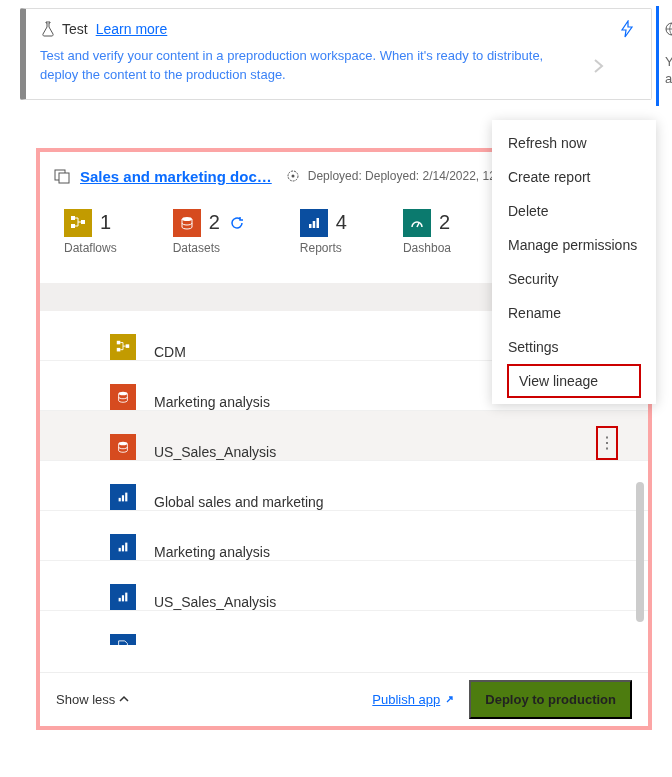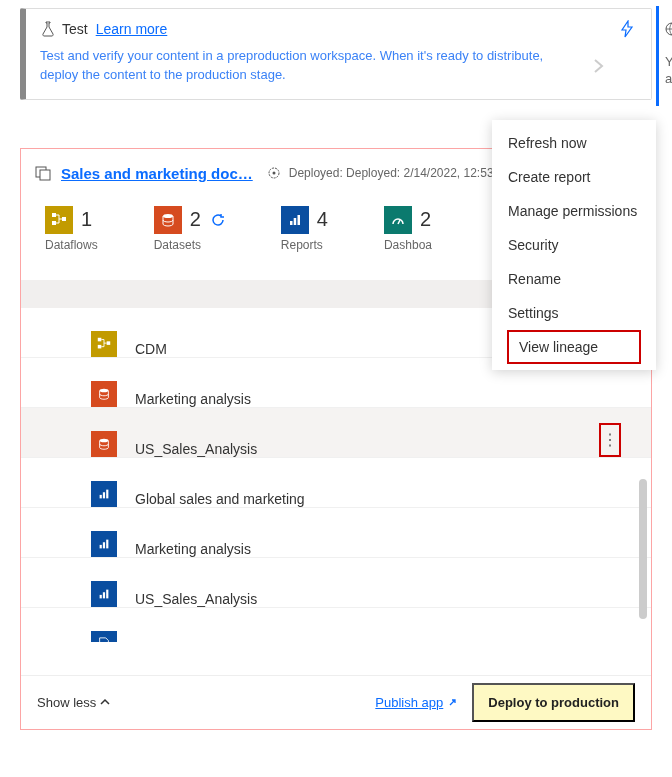--- a/index.html
+++ b/index.html
@@ -63,22 +63,22 @@
       width:16px;
       height:100px;
       border-left:3px solid #0a6cff;
       padding-left:6px;
     }
     .right-frag .globe { margin-top:16px; color:#555;}
     .right-frag .txt { margin-top:18px; font-size:13px; color:#666;}
 
     
     .ws-card {
-      margin: 48px 20px 0 20px;
-      border:1px solid #fca5a5;
+      margin: 48px 20px 0 36px;
+      border:4px solid #fca5a5;
       position:relative;
       height: 582px;
       background:#fff;
     }
     .ws-header {
       display:flex;
       align-items:center;
       padding:16px 14px 0 14px;
       gap:8px;
     }
@@ -176,21 +176,21 @@
     }
     .bottom .publish {
       margin-left:auto;
       font-size:13px;
       color:#0a6cff;
       display:flex;align-items:center;gap:4px;
     }
     .bottom .deploy {
       margin-left:14px;
       padding:10px 14px;
-      background:#fef9c3;
+      background:#4d7c0f;
       color:#222;
       font-size:13px;
       font-weight:600;
       cursor:pointer;
     }
 
     
     .ctx {
       position:absolute;
       top:120px;
@@ -451,18 +451,19 @@
           </svg>
       </span>
     </a>
     <button class="deploy">Deploy to production</button>
   </div>
 </div>
 
 <div class="ctx">
   <div class="mi">Refresh now</div>
   <div class="mi">Create report</div>
+  <div class="mi">Delete</div>
   <div class="mi">Manage permissions</div>
   <div class="mi">Security</div>
   <div class="mi">Rename</div>
   <div class="mi">Settings</div>
   <div class="mi hl">View lineage</div>
 </div>
 
 </body></html>

